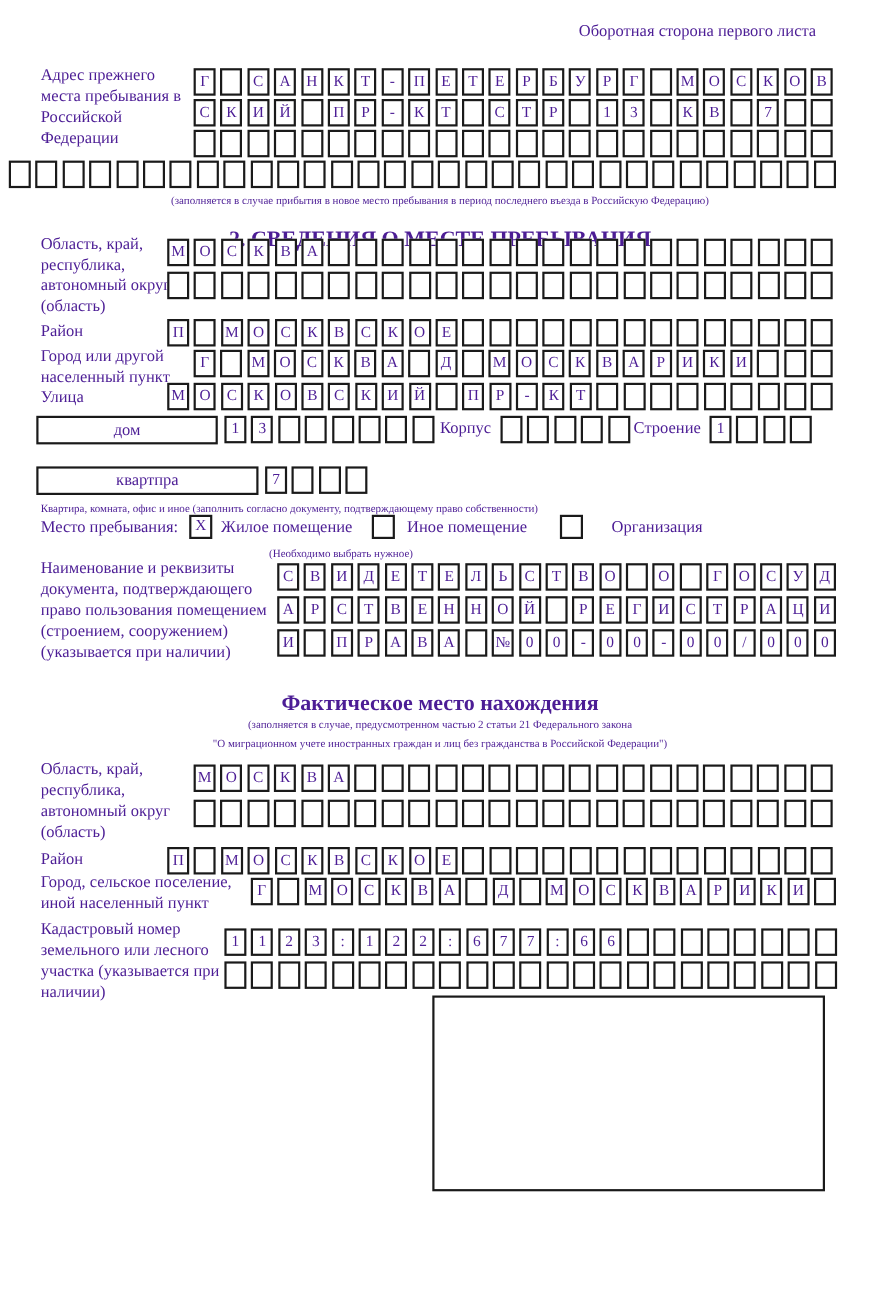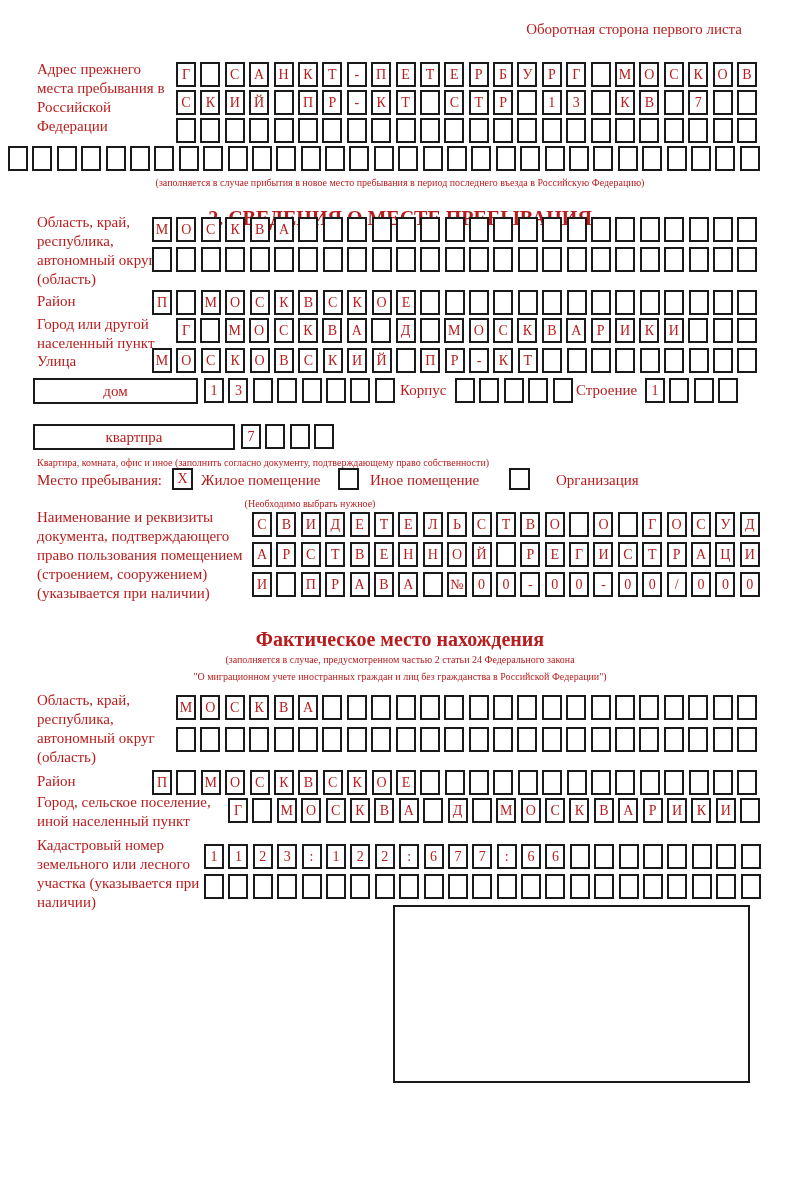--- a/index.html
+++ b/index.html
@@ -1,17 +1,17 @@
 <!DOCTYPE html>
 <html><head>
 <meta charset="utf-8">
 <style>
   html,body{margin:0;padding:0;background:#fff;}
   .page{position:relative;width:800px;height:1180px;background:#fff;overflow:hidden;
-        font-family:"Liberation Serif","DejaVu Serif",serif;color:#b91c1c;}
+        font-family:"Liberation Serif","DejaVu Serif",serif;color:#4c1d95;}
   .abs{position:absolute;}
   .lbl{font-size:15px;line-height:19px;}
   .cap{font-size:10px;line-height:17px;}
   .center{text-align:center;width:800px;left:0;}
   .bold{font-weight:bold;}
   .crow{display:flex;gap:4.4px;}
   .cbox{box-sizing:border-box;width:20px;height:25px;border:2px solid #1a1a1a;
         display:flex;align-items:center;justify-content:center;
         font-size:14px;line-height:1;background:#fff;}
   .widebox{box-sizing:border-box;border:2px solid #1a1a1a;height:26px;
@@ -395,21 +395,21 @@
       <span class="cbox">-</span>
       <span class="cbox">0</span>
       <span class="cbox">0</span>
       <span class="cbox">/</span>
       <span class="cbox">0</span>
       <span class="cbox">0</span>
       <span class="cbox">0</span>
     </div>
 
   <div class="abs bold center" style="top:628px;font-size:20px;">Фактическое место нахождения</div>
-  <div class="abs cap center" style="top:651px;">(заполняется в случае, предусмотренном частью 2 статьи 24 Федерального закона</div>
+  <div class="abs cap center" style="top:651px;">(заполняется в случае, предусмотренном частью 2 статьи 21 Федерального закона</div>
   <div class="abs cap center" style="top:668px;">"О миграционном учете иностранных граждан и лиц без гражданства в Российской Федерации")</div>
 
   <div class="abs lbl" style="left:37px;top:691px;width:155px;">Область, край, республика, автономный округ (область)</div>
   <div class="abs crow" style="left:176px;top:695px;">
       <span class="cbox">М</span>
       <span class="cbox">О</span>
       <span class="cbox">С</span>
       <span class="cbox">К</span>
       <span class="cbox">В</span>
       <span class="cbox">А</span>

